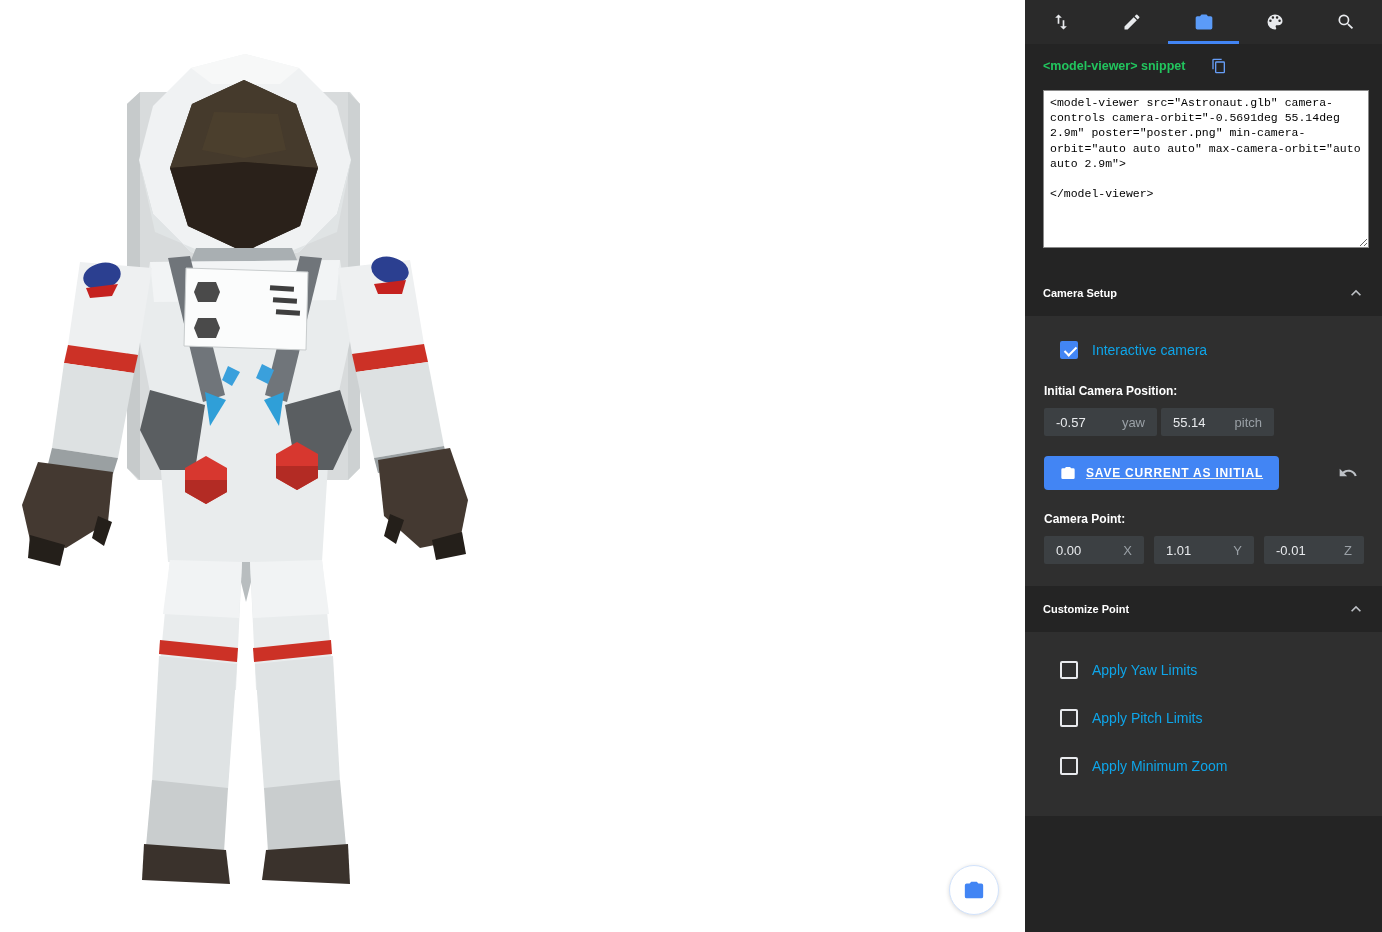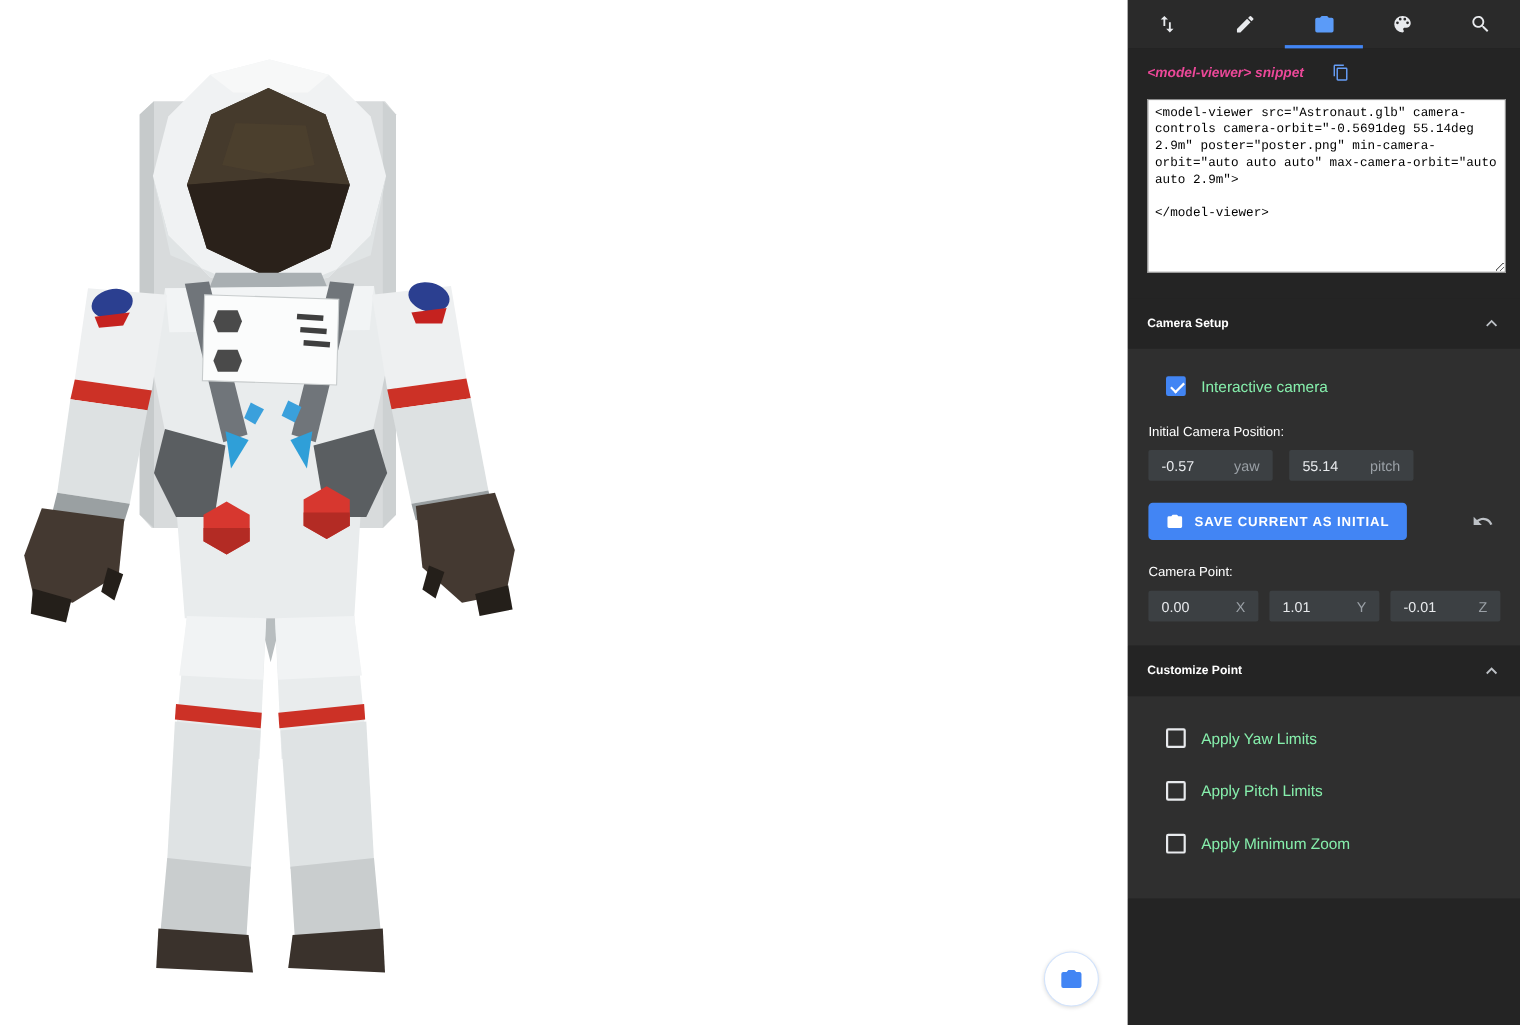--- a/index.html
+++ b/index.html
@@ -18,53 +18,53 @@
   
   .panel { width:357px; height:932px; background:#242424; display:flex; flex-direction:column; color:#e8eaed; }
   .toolbar { display:flex; height:44px; background:#2a2a2a; flex:0 0 44px; }
   .tab { flex:1; display:flex; align-items:center; justify-content:center; position:relative; cursor:pointer; }
   .tab svg { width:20px; height:20px; fill:#e8eaed; }
   .tab.active svg { fill:#5b9bf8; }
   .tab.active::after { content:""; position:absolute; left:0; right:0; bottom:0; height:3px; background:#4285f4; }
 
   .snippet { padding:14px 12px 18px 18px; background:#242424; }
   .snippet-head { display:flex; align-items:center; margin-bottom:16px; }
-  .snippet-title { font-size:12.5px; font-weight:bold; color:#ec4899;font-style:italic; }
+  .snippet-title { font-size:12.5px; font-weight:bold; color:#22c55e; }
   .copy-btn { margin-left:26px; cursor:pointer; display:flex; }
   .copy-btn svg { width:16px; height:16px; fill:#669df6; }
   .snippet textarea { width:326px; height:158px; background:#fff; color:#000;
     border:1px solid #8a8a8a; resize:both; padding:4px 6px;
     font-family:"Liberation Mono","DejaVu Sans Mono",monospace; font-size:11.5px; line-height:1.32; }
 
   .sec-head { display:flex; align-items:center; justify-content:space-between;
     padding:0 16px 0 18px; height:46px; background:#242424; flex:0 0 46px; }
   .sec-title { font-size:11px; font-weight:bold; color:#fff; }
   .chevron svg { width:20px; height:20px; fill:#bdc1c6; }
   .chevron { cursor:pointer; display:flex; }
 
   .sec-body { background:#2f2f2f; padding:10px 16px 18px 19px; }
   .check-row { display:flex; align-items:center; height:48px; padding-left:16px; cursor:pointer; }
   .checkbox { width:18px; height:18px; border:2px solid #e8eaed; border-radius:2px;
     margin-right:14px; position:relative; flex:0 0 18px; }
   .checkbox.checked { background:#4285f4; border-color:#4285f4; }
   .checkbox.checked::after { content:""; position:absolute; left:5px; top:1px;
     width:5px; height:10px; border:solid #fff; border-width:0 2px 2px 0; transform:rotate(45deg); }
-  .check-label { font-size:14px; color:#86efac; }
-
-  .field-label { font-size:12px; font-weight:normal; color:#fff; margin:10px 0 10px 0; }
-  .inputs-row { display:flex; gap:15px; margin-bottom:20px; }
+  .check-label { font-size:14px; color:#0ea5e9; }
+
+  .field-label { font-size:12px; font-weight:bold; color:#fff; margin:10px 0 10px 0; }
+  .inputs-row { display:flex; gap:4px; margin-bottom:20px; }
   .value-box { background:#3c4043; border-radius:2px; height:28px; display:flex;
     align-items:center; justify-content:space-between; padding:0 12px; cursor:text; }
   .value-box .val { font-size:13px; color:#e8eaed; }
   .value-box .unit { font-size:13px; color:#9aa0a6; margin-left:10px; }
   .w113 { width:113px; }
   .w100 { width:100px; }
   .inputs-row.target { gap:10px; margin-bottom:4px; }
 
-  .btn-row { display:flex; align-items:center; margin:2px 0 22px 0; }
+  .btn-row { display:flex; align-items:center; margin:2px 0 22px 0;text-decoration:underline; }
   .save-btn { display:flex; align-items:center; gap:10px; background:#4285f4; color:#fff;
     border:none; border-radius:4px; height:34px; padding:0 16px; font-size:12px; font-weight:bold;
     letter-spacing:.8px; cursor:pointer; font-family:inherit; }
   .save-btn svg { width:16px; height:16px; fill:#fff; }
   .undo-btn { margin-left:auto; margin-right:8px; cursor:pointer; display:flex; }
   .undo-btn svg { width:20px; height:20px; fill:#bdc1c6; }
 
   .panel-footer { flex:1; background:#242424; }
   .limits-body { padding-top:14px; padding-bottom:26px; }
 </style>

